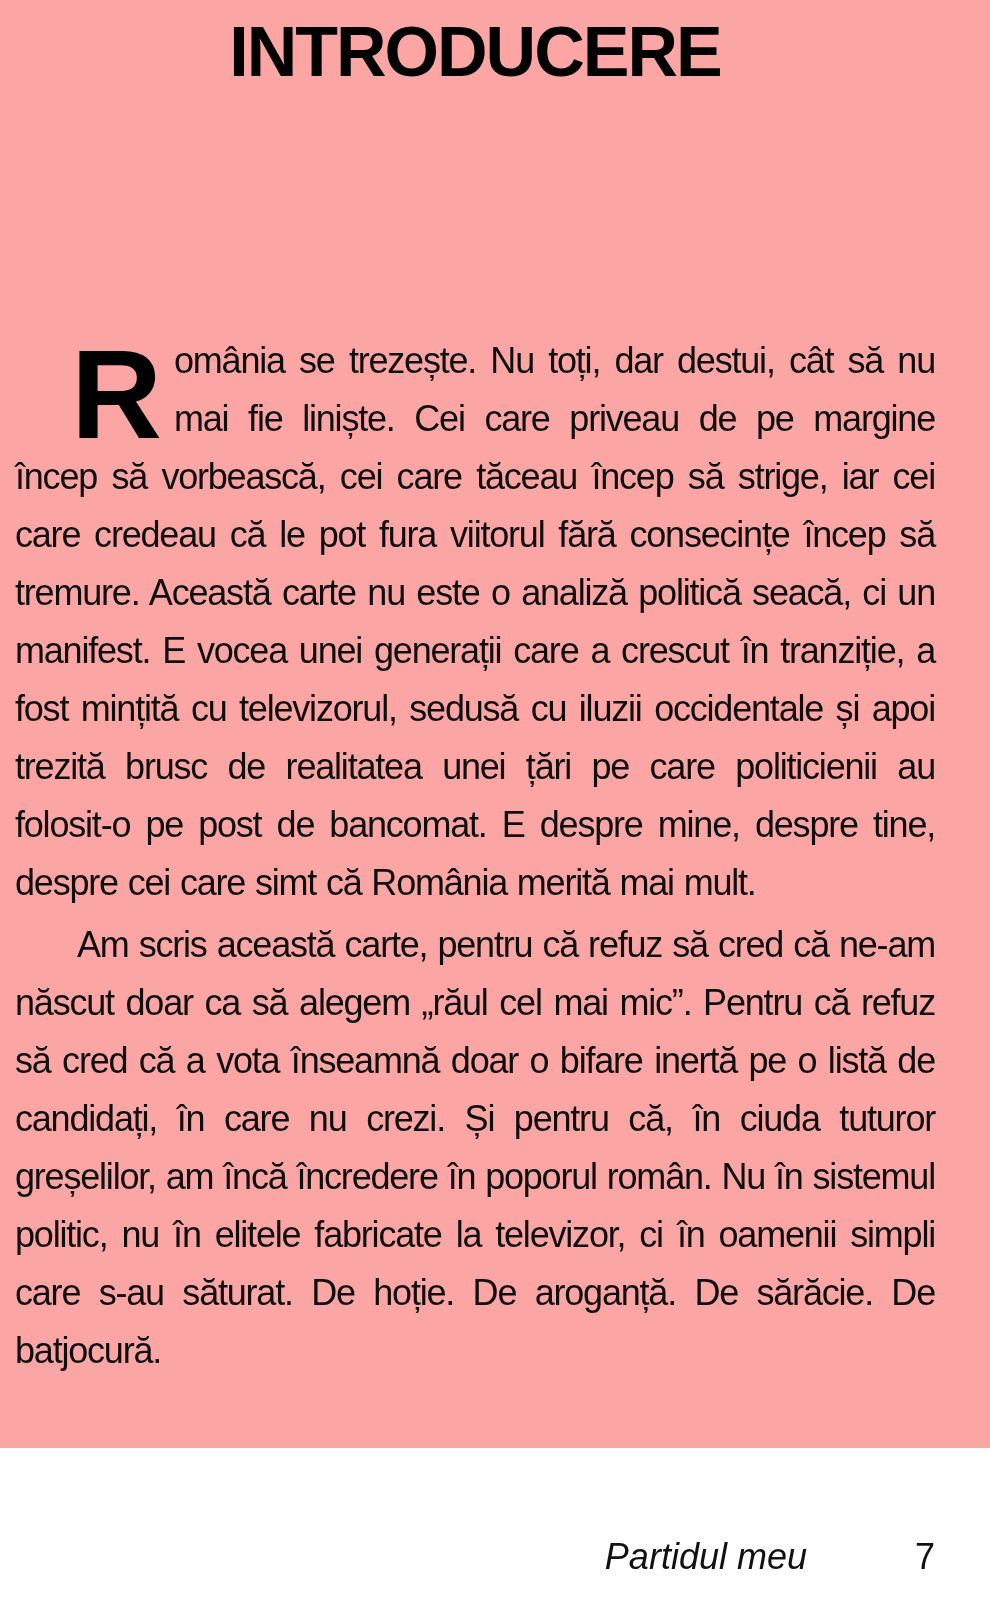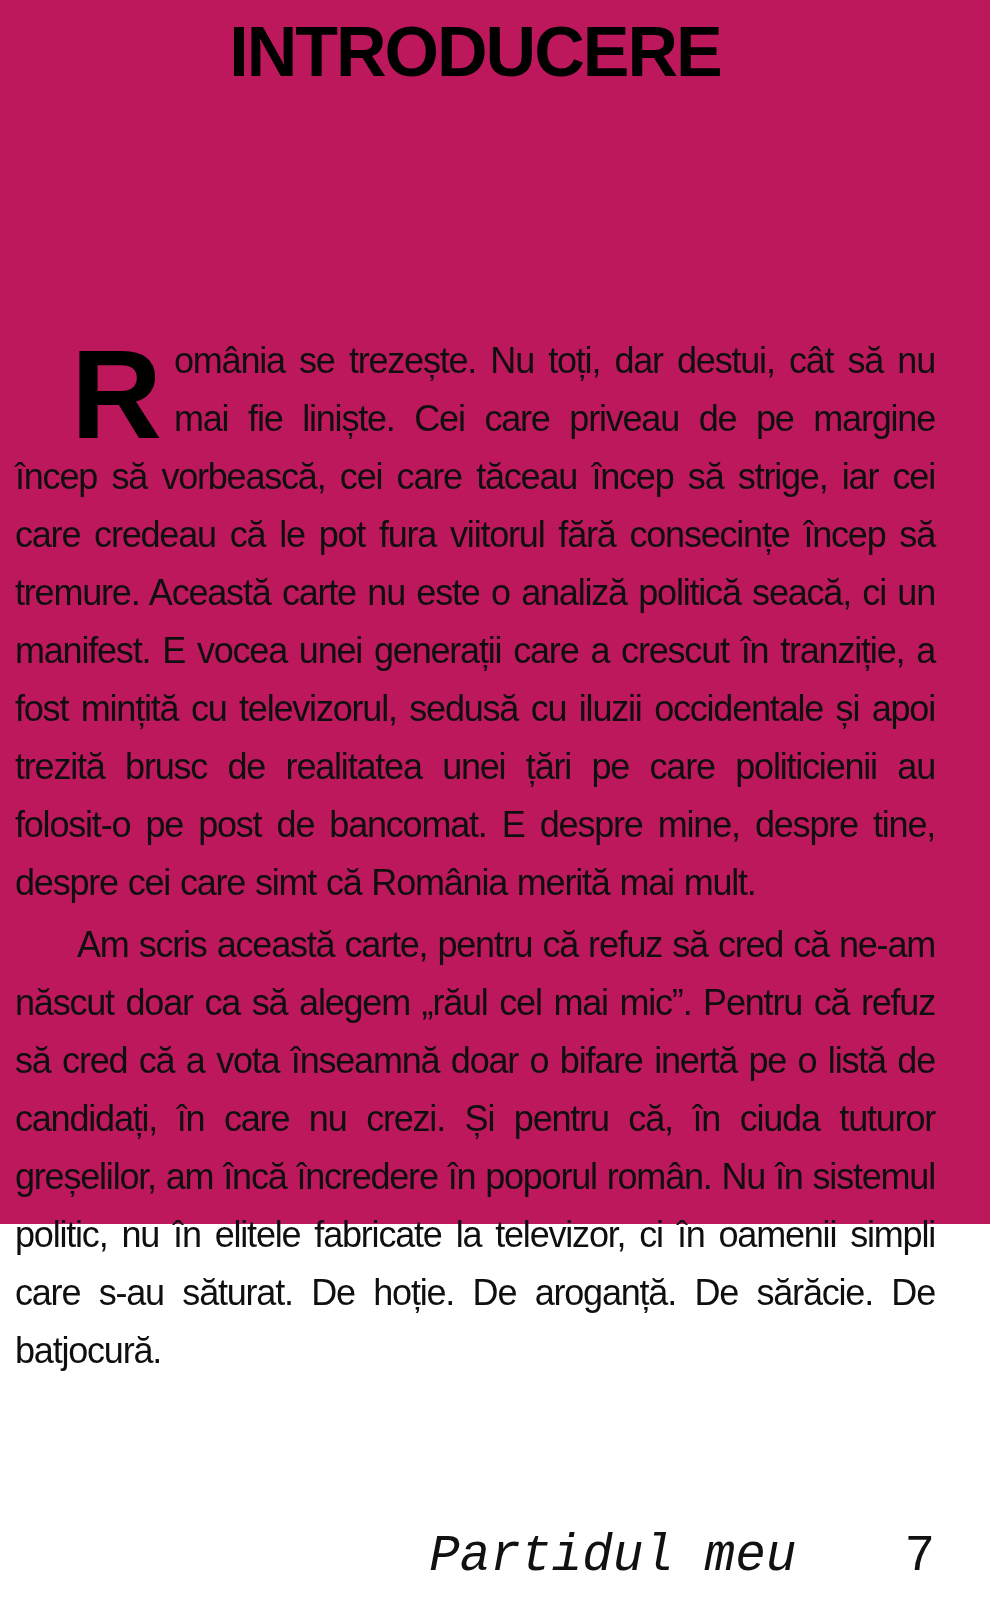--- a/index.html
+++ b/index.html
@@ -9,23 +9,23 @@
   }
   body {
     width: 990px;
     height: 1600px;
     overflow: hidden;
   }
   .page {
     position: relative;
     box-sizing: border-box;
     width: 990px;
-    height: 1224px;
+    height: 1448px;
     padding: 16px 55px 8px 15px;
-    background: #be185d;
+    background: #fca5a5;
     color: #0f0f0f;
     font-family: "Liberation Sans", "DejaVu Sans", sans-serif;
   }
   .chapter-title {
     margin: 0;
     text-align: center;
     font-size: 70px;
     line-height: 1.05;
     font-weight: bold;
     letter-spacing: -2px;
@@ -58,22 +58,22 @@
     color: #000000;
   }
   .page-footer {
     position: absolute;
     left: 15px;
     right: 55px;
     top: 1534px;
     display: flex;
     justify-content: flex-end;
     align-items: baseline;
-    font-family: Liberation Mono, monospace;
-    font-size: 51px;
+    font-family: Liberation Sans, sans-serif;
+    font-size: 36px;
     line-height: 46px;
     color: #111111;
   }
   .footer-book-title {
     font-style: italic;
   }
   .footer-page-number {
     font-style: normal;
     margin-left: 108px;
   }

